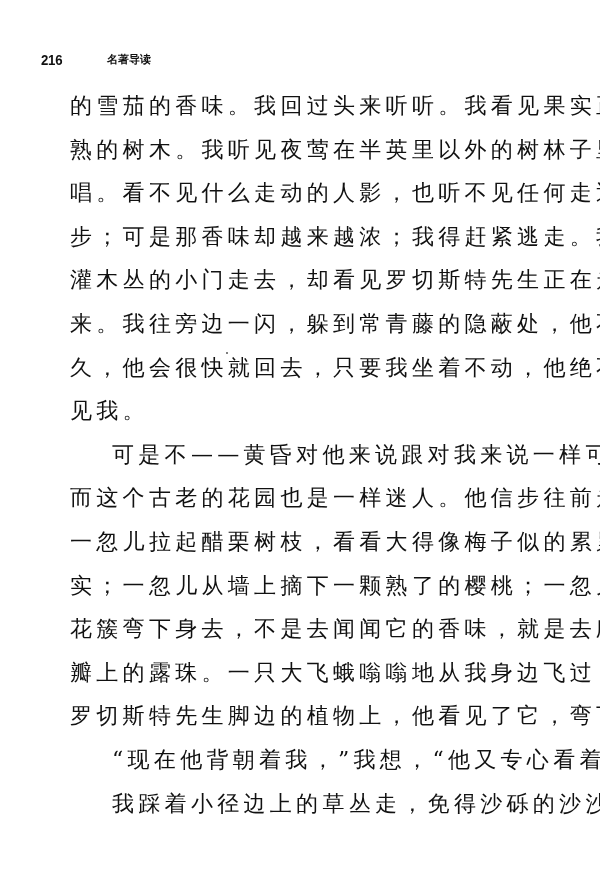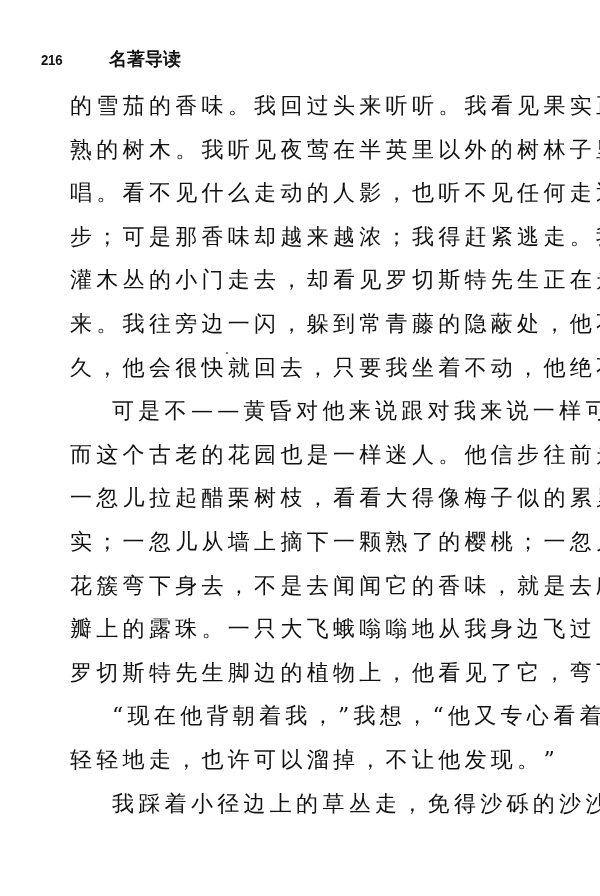--- a/index.html
+++ b/index.html
@@ -17,34 +17,33 @@
   .page-header {
     position: absolute;
     left: 41px;
     top: 48px;
     height: 22px;
     display: flex;
     align-items: center;
     font-family: "DejaVu Sans", sans-serif;
     font-weight: bold;
     font-size: 15px;
-    gap: 20px;
   }
   .page-number {
     font-family: "Liberation Sans", sans-serif;
     font-weight: bold;
     font-size: 15px;
     letter-spacing: -0.3px;
     transform: scaleX(0.88);
     transform-origin: left center;
     width: 40px;
   }
   .book-title {
-    margin-left: 8px;
-    font-size: 18px;
+    margin-left: 26px;
+    font-size: 11px;
   }
   .body-text {
     position: absolute;
     left: 70px;
     top: 84px;
     width: 416px;
     font-family: "DejaVu Serif", serif;
     font-size: 22px;
     line-height: 43.6px;
     letter-spacing: 4.3px;
@@ -80,34 +79,34 @@
 <div class="body-text">
 
   <div>
     <span class="line">的雪茄的香味。我回过头来听听。我看见果实正在成</span>
     <span class="line">熟的树木。我听见夜莺在半英里以外的树林子里歌</span>
     <span class="line">唱。看不见什么走动的人影，也听不见任何走近的脚</span>
     <span class="line">步；可是那香味却越来越浓；我得赶紧逃走。我从通</span>
     <span class="line">灌木丛的小门走去，却看见罗切斯特先生正在走进</span>
     <span class="line">来。我往旁边一闪，躲到常青藤的隐蔽处，他不会待</span>
     <span class="line">久，他会很快就回去，只要我坐着不动，他绝不会看</span>
+    <span class="line">见我。</span>
   </div>
 
   <div>
     <span class="line indent">可是不——黄昏对他来说跟对我来说一样可爱，</span>
     <span class="line">而这个古老的花园也是一样迷人。他信步往前走去，</span>
     <span class="line">一忽儿拉起醋栗树枝，看看大得像梅子似的累累果</span>
     <span class="line">实；一忽儿从墙上摘下一颗熟了的樱桃；一忽儿又朝</span>
     <span class="line">花簇弯下身去，不是去闻闻它的香味，就是去欣赏花</span>
     <span class="line">瓣上的露珠。一只大飞蛾嗡嗡地从我身边飞过，停在</span>
     <span class="line">罗切斯特先生脚边的植物上，他看见了它，弯下腰去</span>
   </div>
 
   <div>
     <span class="line indent">“现在他背朝着我，”我想，“他又专心看着；我</span>
-    <span class="line">轻轻地走，也许可以溜掉，不让他发现。”</span>
   </div>
 
   <div>
     <span class="line indent">我踩着小径边上的草丛走，免得沙砾的沙沙声坏</span>
 
   </div>
 </div>
 
 </body></html>

